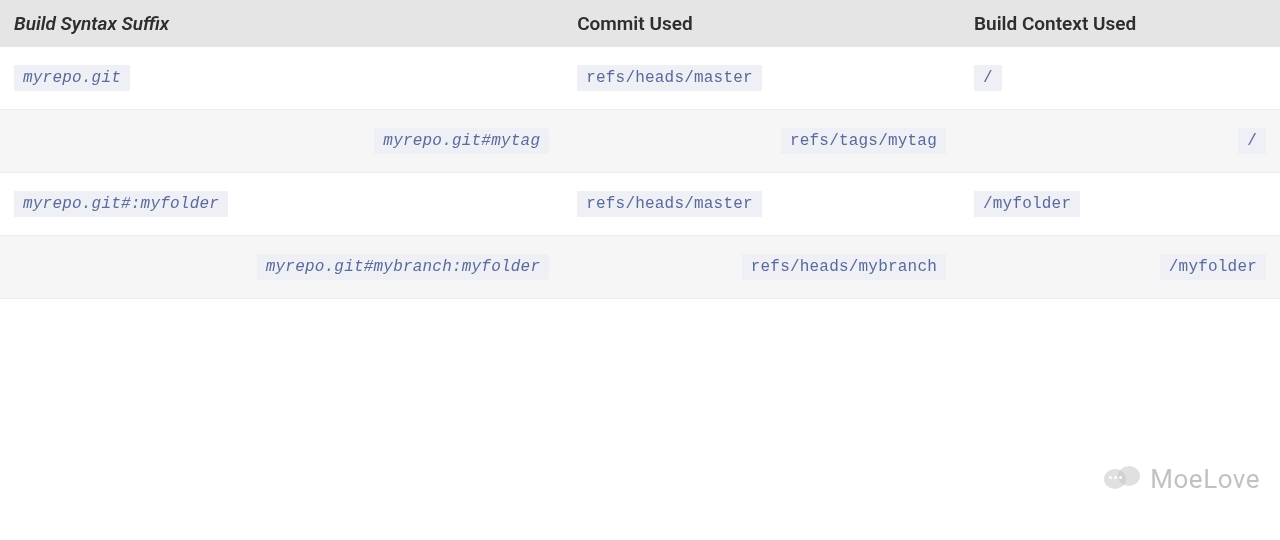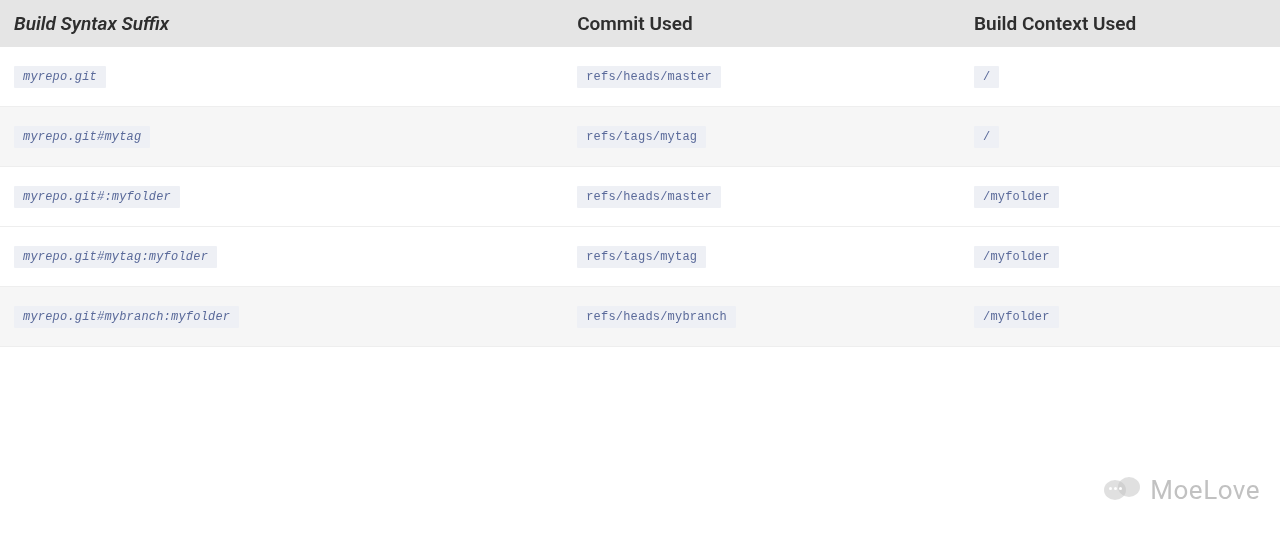--- a/index.html
+++ b/index.html
@@ -24,41 +24,41 @@
     color: #2e2e2e;
     text-align: left;
   }
   .col1 { width: 44%; font-style: italic; }
   .col2 { width: 31%; }
   .col3 { width: 25%; }
   .tr {
     display: table-row;
   }
   .tr.even { background: #ffffff; }
-  .tr.odd  { background: #f6f6f6; }
+  .tr.odd  { background: #f6f6f6; text-align: right; }
   .td {
     display: table-cell;
     padding: 18px 14px;
     vertical-align: middle;
     border-bottom: 1px solid #eeeeee;
   }
   .code {
     display: inline-block;
     background: #eef0f5;
     color: #5a6a9a;
     font-family: "SFMono-Regular", Consolas, "Liberation Mono", Menlo, Courier, monospace;
-    font-size: 12px;
+    font-size: 16px;
     padding: 4px 9px;
     border-radius: 1px;
     letter-spacing: 0.2px;
   }
   .watermark {
     position: absolute;
     right: 20px;
-    bottom: 35px;
+    bottom: 46px;
     font-size: 26px;
     color: rgba(100,100,100,0.40);
     font-weight: 400;
     letter-spacing: 0.5px;
     display: flex;
     align-items: center;
     gap: 6px;
     pointer-events: none;
   }
   .watermark .logo {
@@ -95,25 +95,20 @@
   <div class="tr odd">
     <div class="td col1"><span class="code">myrepo.git#mytag</span></div>
     <div class="td col2"><span class="code">refs/tags/mytag</span></div>
     <div class="td col3"><span class="code">/</span></div>
   </div>
   <div class="tr even">
     <div class="td col1"><span class="code">myrepo.git#:myfolder</span></div>
     <div class="td col2"><span class="code">refs/heads/master</span></div>
     <div class="td col3"><span class="code">/myfolder</span></div>
   </div>
-  <div class="tr even">
-    <div class="td col1"><span class="code">myrepo.git#mytag:myfolder</span></div>
-    <div class="td col2"><span class="code">refs/tags/mytag</span></div>
-    <div class="td col3"><span class="code">/myfolder</span></div>
-  </div>
   <div class="tr odd">
     <div class="td col1"><span class="code">myrepo.git#mybranch:myfolder</span></div>
     <div class="td col2"><span class="code">refs/heads/mybranch</span></div>
     <div class="td col3"><span class="code">/myfolder</span></div>
   </div>
 </div>
 
 <div class="watermark">
   <span class="logo">
     <span class="bubble1"></span>

